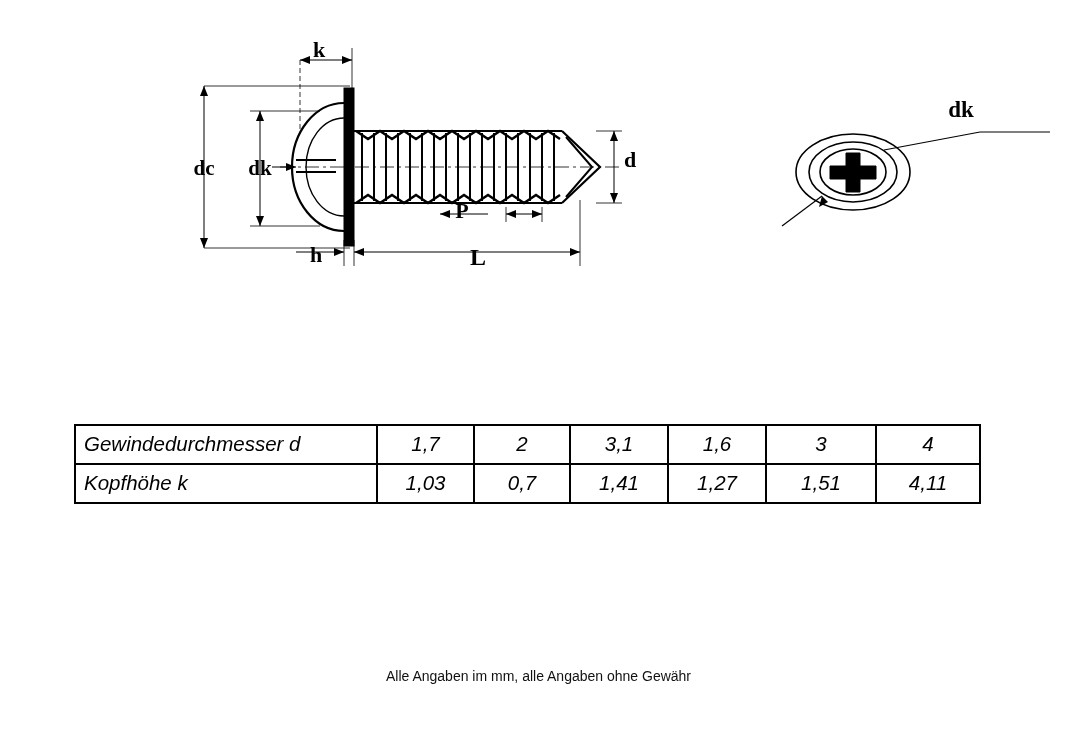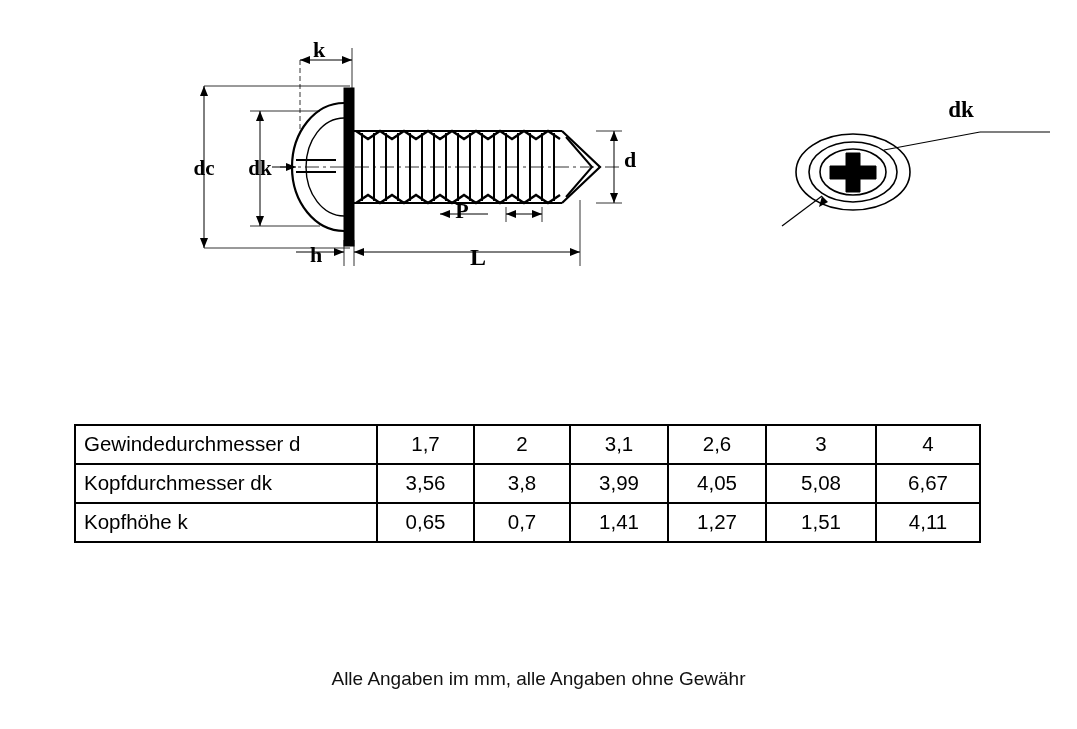--- a/index.html
+++ b/index.html
@@ -38,20 +38,21 @@
     table-layout: fixed;
   }
   table.spec td {
     border: 2px solid #000000;
     height: 37px;
     font-size: 20.5px;
     font-family: "Liberation Sans", sans-serif;
     color: #000;
     padding: 0 6px;
     line-height: 1.1;
+    font-style: italic;
   }
   table.spec td.label {
     text-align: left;
     padding-left: 8px;
   }
   table.spec td.val {
     text-align: center;
     padding: 0;
     margin-left: 34px;
   }
@@ -64,21 +65,21 @@
   table.spec col.c-v4 { width: 110px; }
   table.spec col.c-v5 { width: 104px; }
 
   
   #footnote {
     position: absolute;
     left: 0;
     top: 668px;
     width: 1077px;
     text-align: center;
-    font-size: 19px;
+    font-size: 14px;
     color: #111;
     font-family: "Liberation Sans", sans-serif;
   }
 </style>
 </head>
 <body>
 
 <div id="drawing">
   <svg width="1077" height="300" viewBox="0 0 1077 300" xmlns="http://www.w3.org/2000/svg">
 
@@ -208,36 +209,27 @@
       <col class="c-v3">
         <col class="c-v4">
         <col class="c-v5">
     </colgroup>
     <tbody>
       <tr>
         <td class="label">Gewindedurchmesser d</td>
         <td class="val">1,7</td>
         <td class="val">2</td>
         <td class="val">3,1</td>
-        <td class="val">2,6</td>
+        <td class="val">1,6</td>
         <td class="val">3</td>
         <td class="val">4</td>
       </tr>
       <tr>
-        <td class="label">Kopfdurchmesser dk</td>
-        <td class="val">3,56</td>
-        <td class="val">3,8</td>
-        <td class="val">3,99</td>
-        <td class="val">4,05</td>
-        <td class="val">5,08</td>
-        <td class="val">6,67</td>
-      </tr>
-      <tr>
         <td class="label">Kopfhöhe k</td>
-        <td class="val">0,65</td>
+        <td class="val">1,03</td>
         <td class="val">0,7</td>
         <td class="val">1,41</td>
         <td class="val">1,27</td>
         <td class="val">1,51</td>
         <td class="val">4,11</td>
       </tr>
     </tbody>
   </table>
 </div>
 

